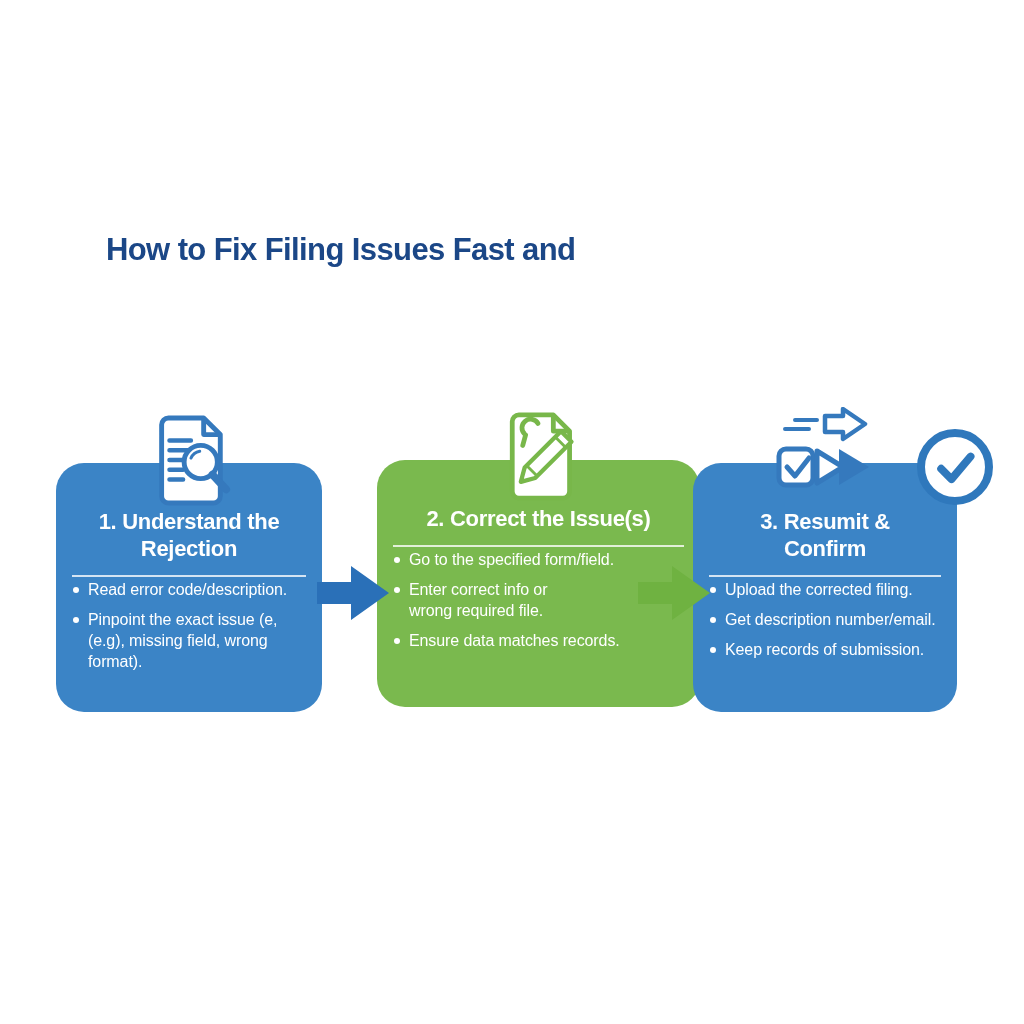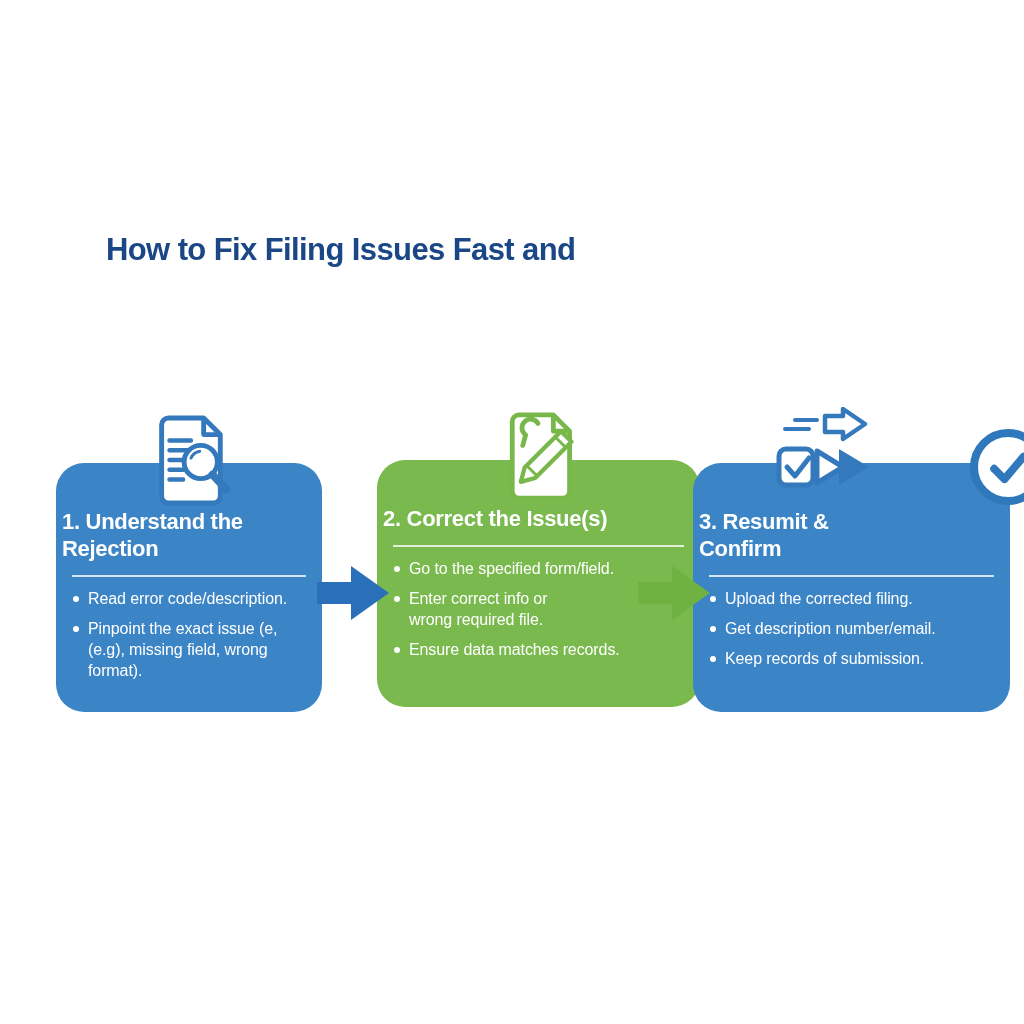--- a/index.html
+++ b/index.html
@@ -13,28 +13,28 @@
     color:var(--title-text,#1b4787);
     font-weight:700;font-size:31px;line-height:1.18;letter-spacing:-0.6px;
   }
   .step{
     position:absolute;border-radius:28px;color:var(--text-on-box,#fff);
   }
   .step--blue{background:var(--box-blue,#3b84c6)}
   .step--green{background:var(--box-green,#7ab94e)}
   #step1{left:56px;top:463px;width:266px;height:249px}
   #step2{left:377px;top:460px;width:323px;height:247px}
-  #step3{left:693px;top:463px;width:317px;height:249px}
+  #step3{left:693px;top:463px;width:264px;height:249px}
   .step-heading{
-    margin:46px 6px 0;text-align:left;
+    margin:46px 6px 0;text-align:center;
     font-size:22px;font-weight:700;line-height:1.22;
     letter-spacing:-0.3px;white-space:pre-line;
   }
   .step-sep{border:none;border-top:2px solid rgba(255,255,255,.78);margin:12px 16px 0}
-  .step-bullets{list-style:none;margin:11px 0 0;padding:0 6px 0 16px}
+  .step-bullets{list-style:none;margin:2px 0 0;padding:0 6px 0 16px}
   .step-bullets li{
     position:relative;padding-left:16px;margin-bottom:9px;
     font-size:16px;line-height:1.32;white-space:pre-line;letter-spacing:-0.1px;
   }
   .step-bullets li::before{
     content:"";position:absolute;left:1px;top:8px;width:6px;height:6px;
     border-radius:50%;background:#fff;
   }
   .step-icon{position:absolute;top:-50px;left:50%;transform:translateX(-50%)}
   #step3 .step-icon{left:66px;transform:none;top:-56px}

